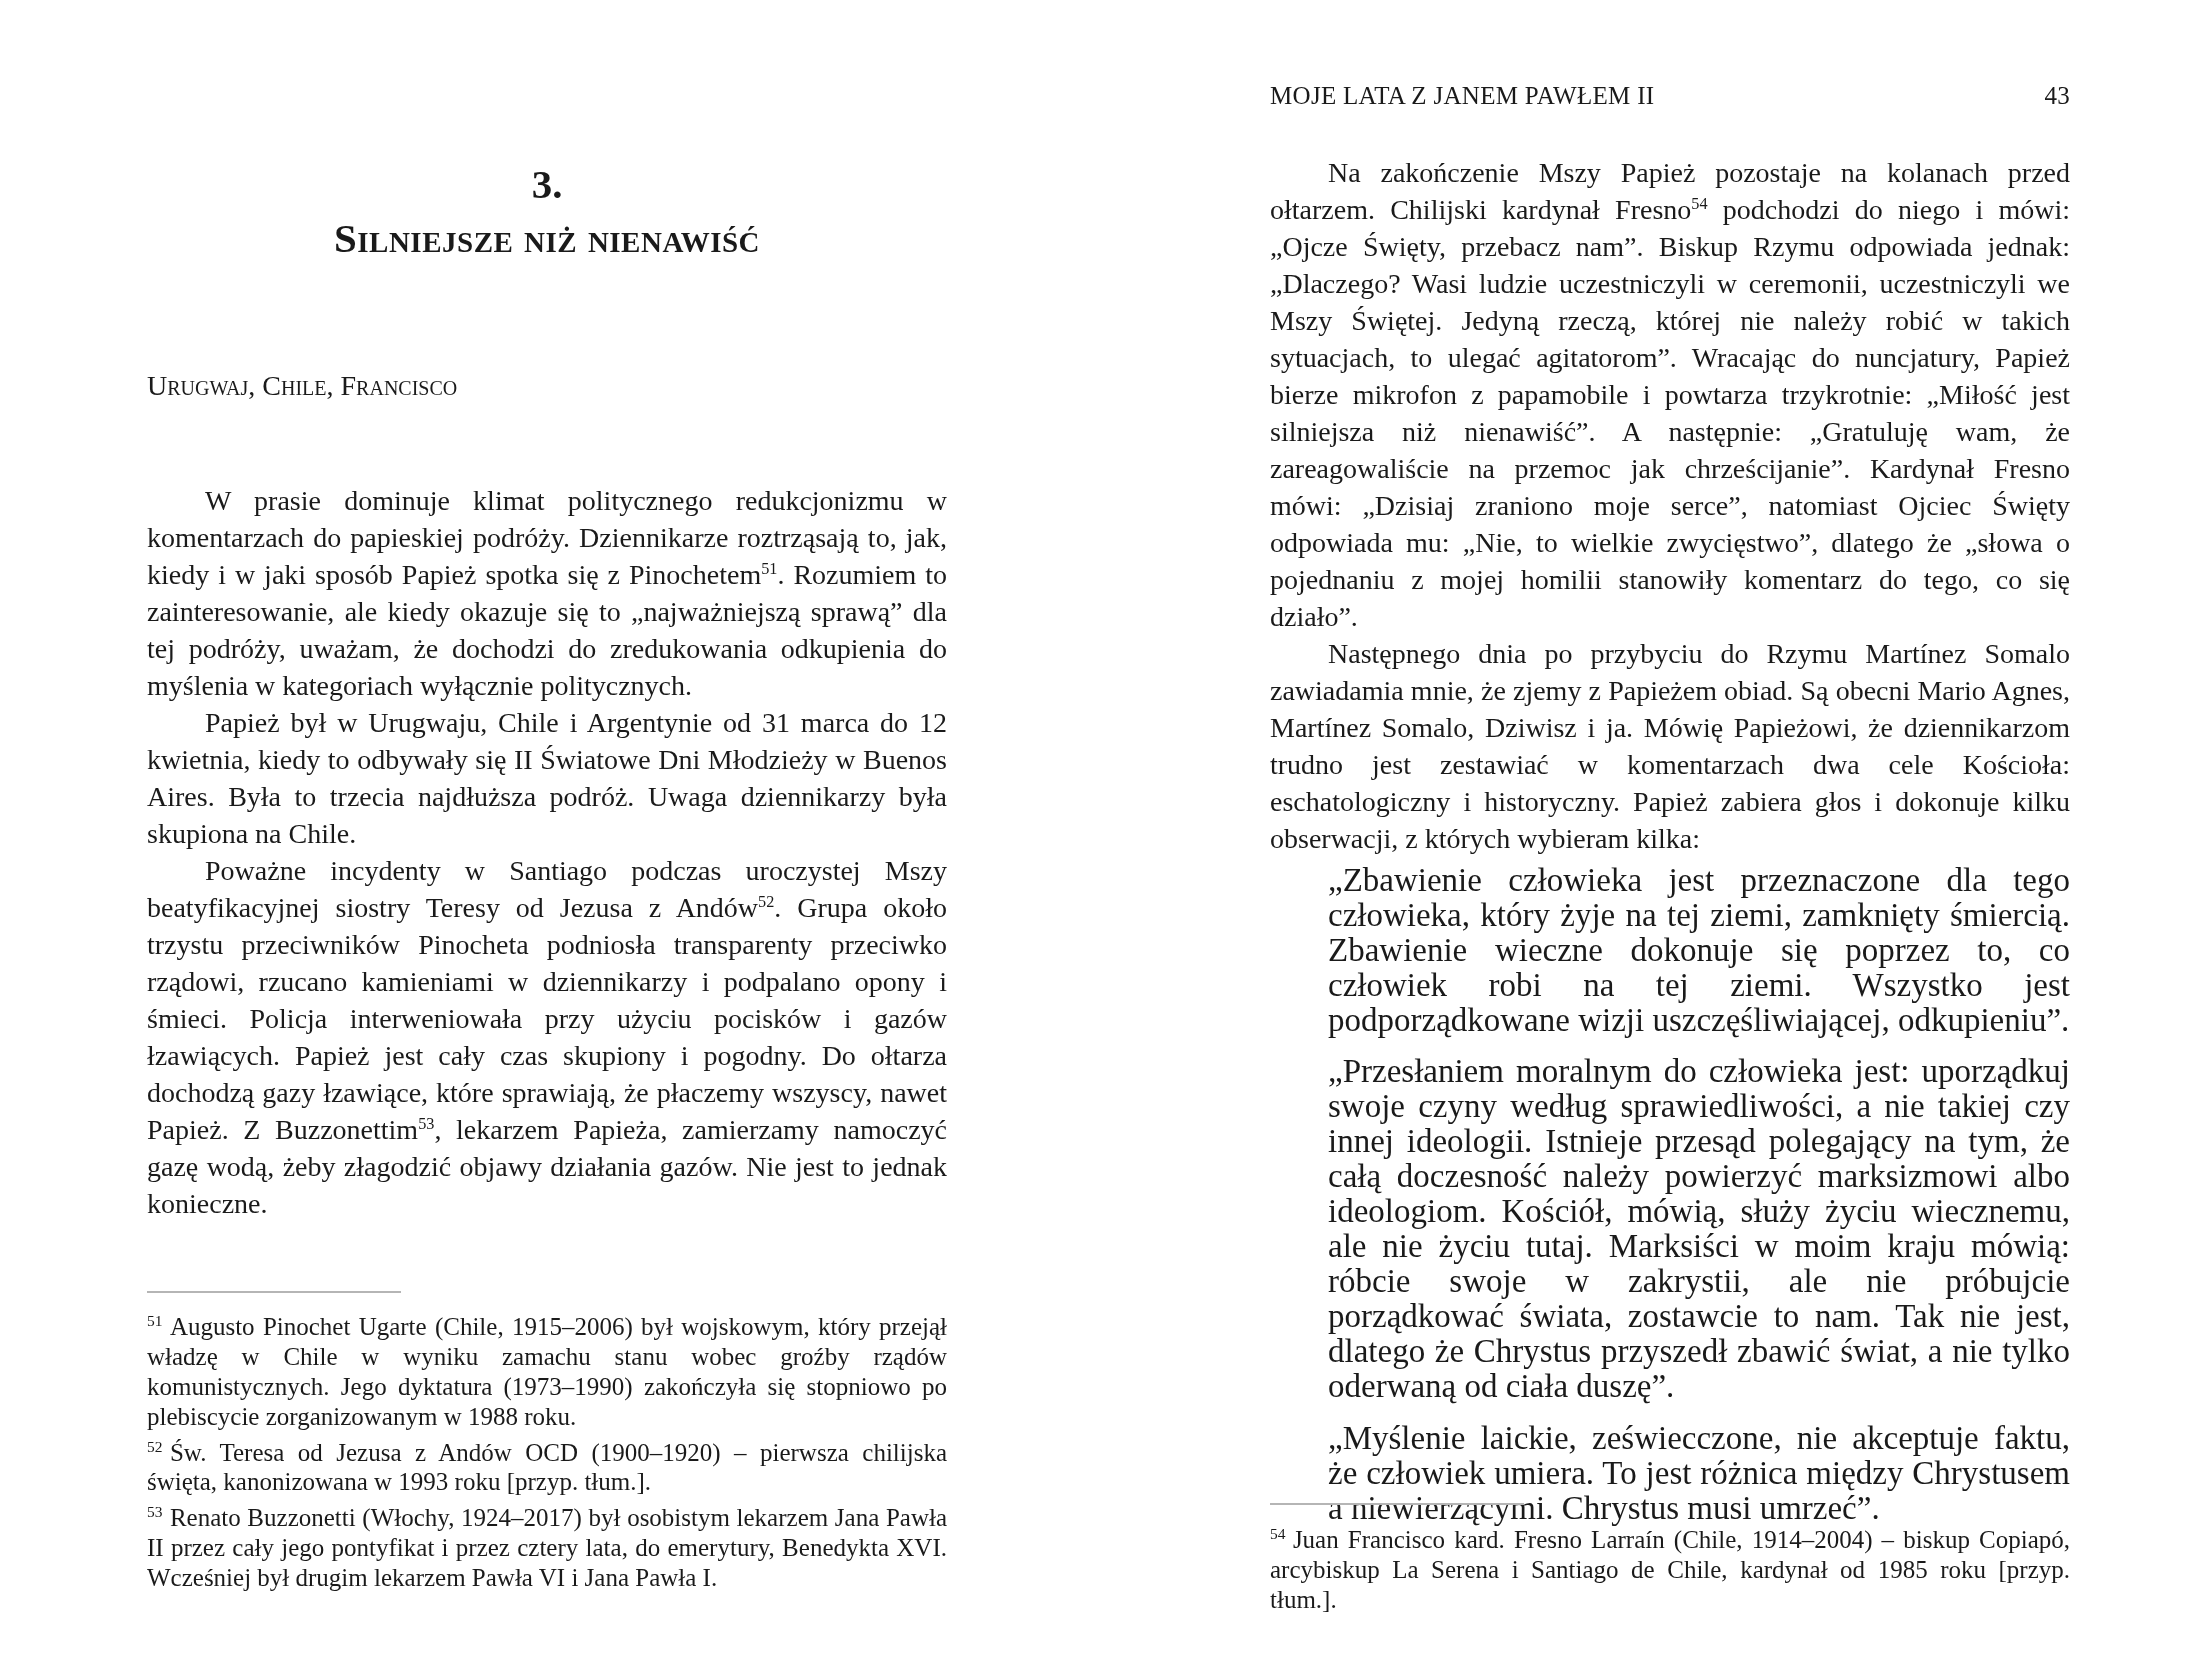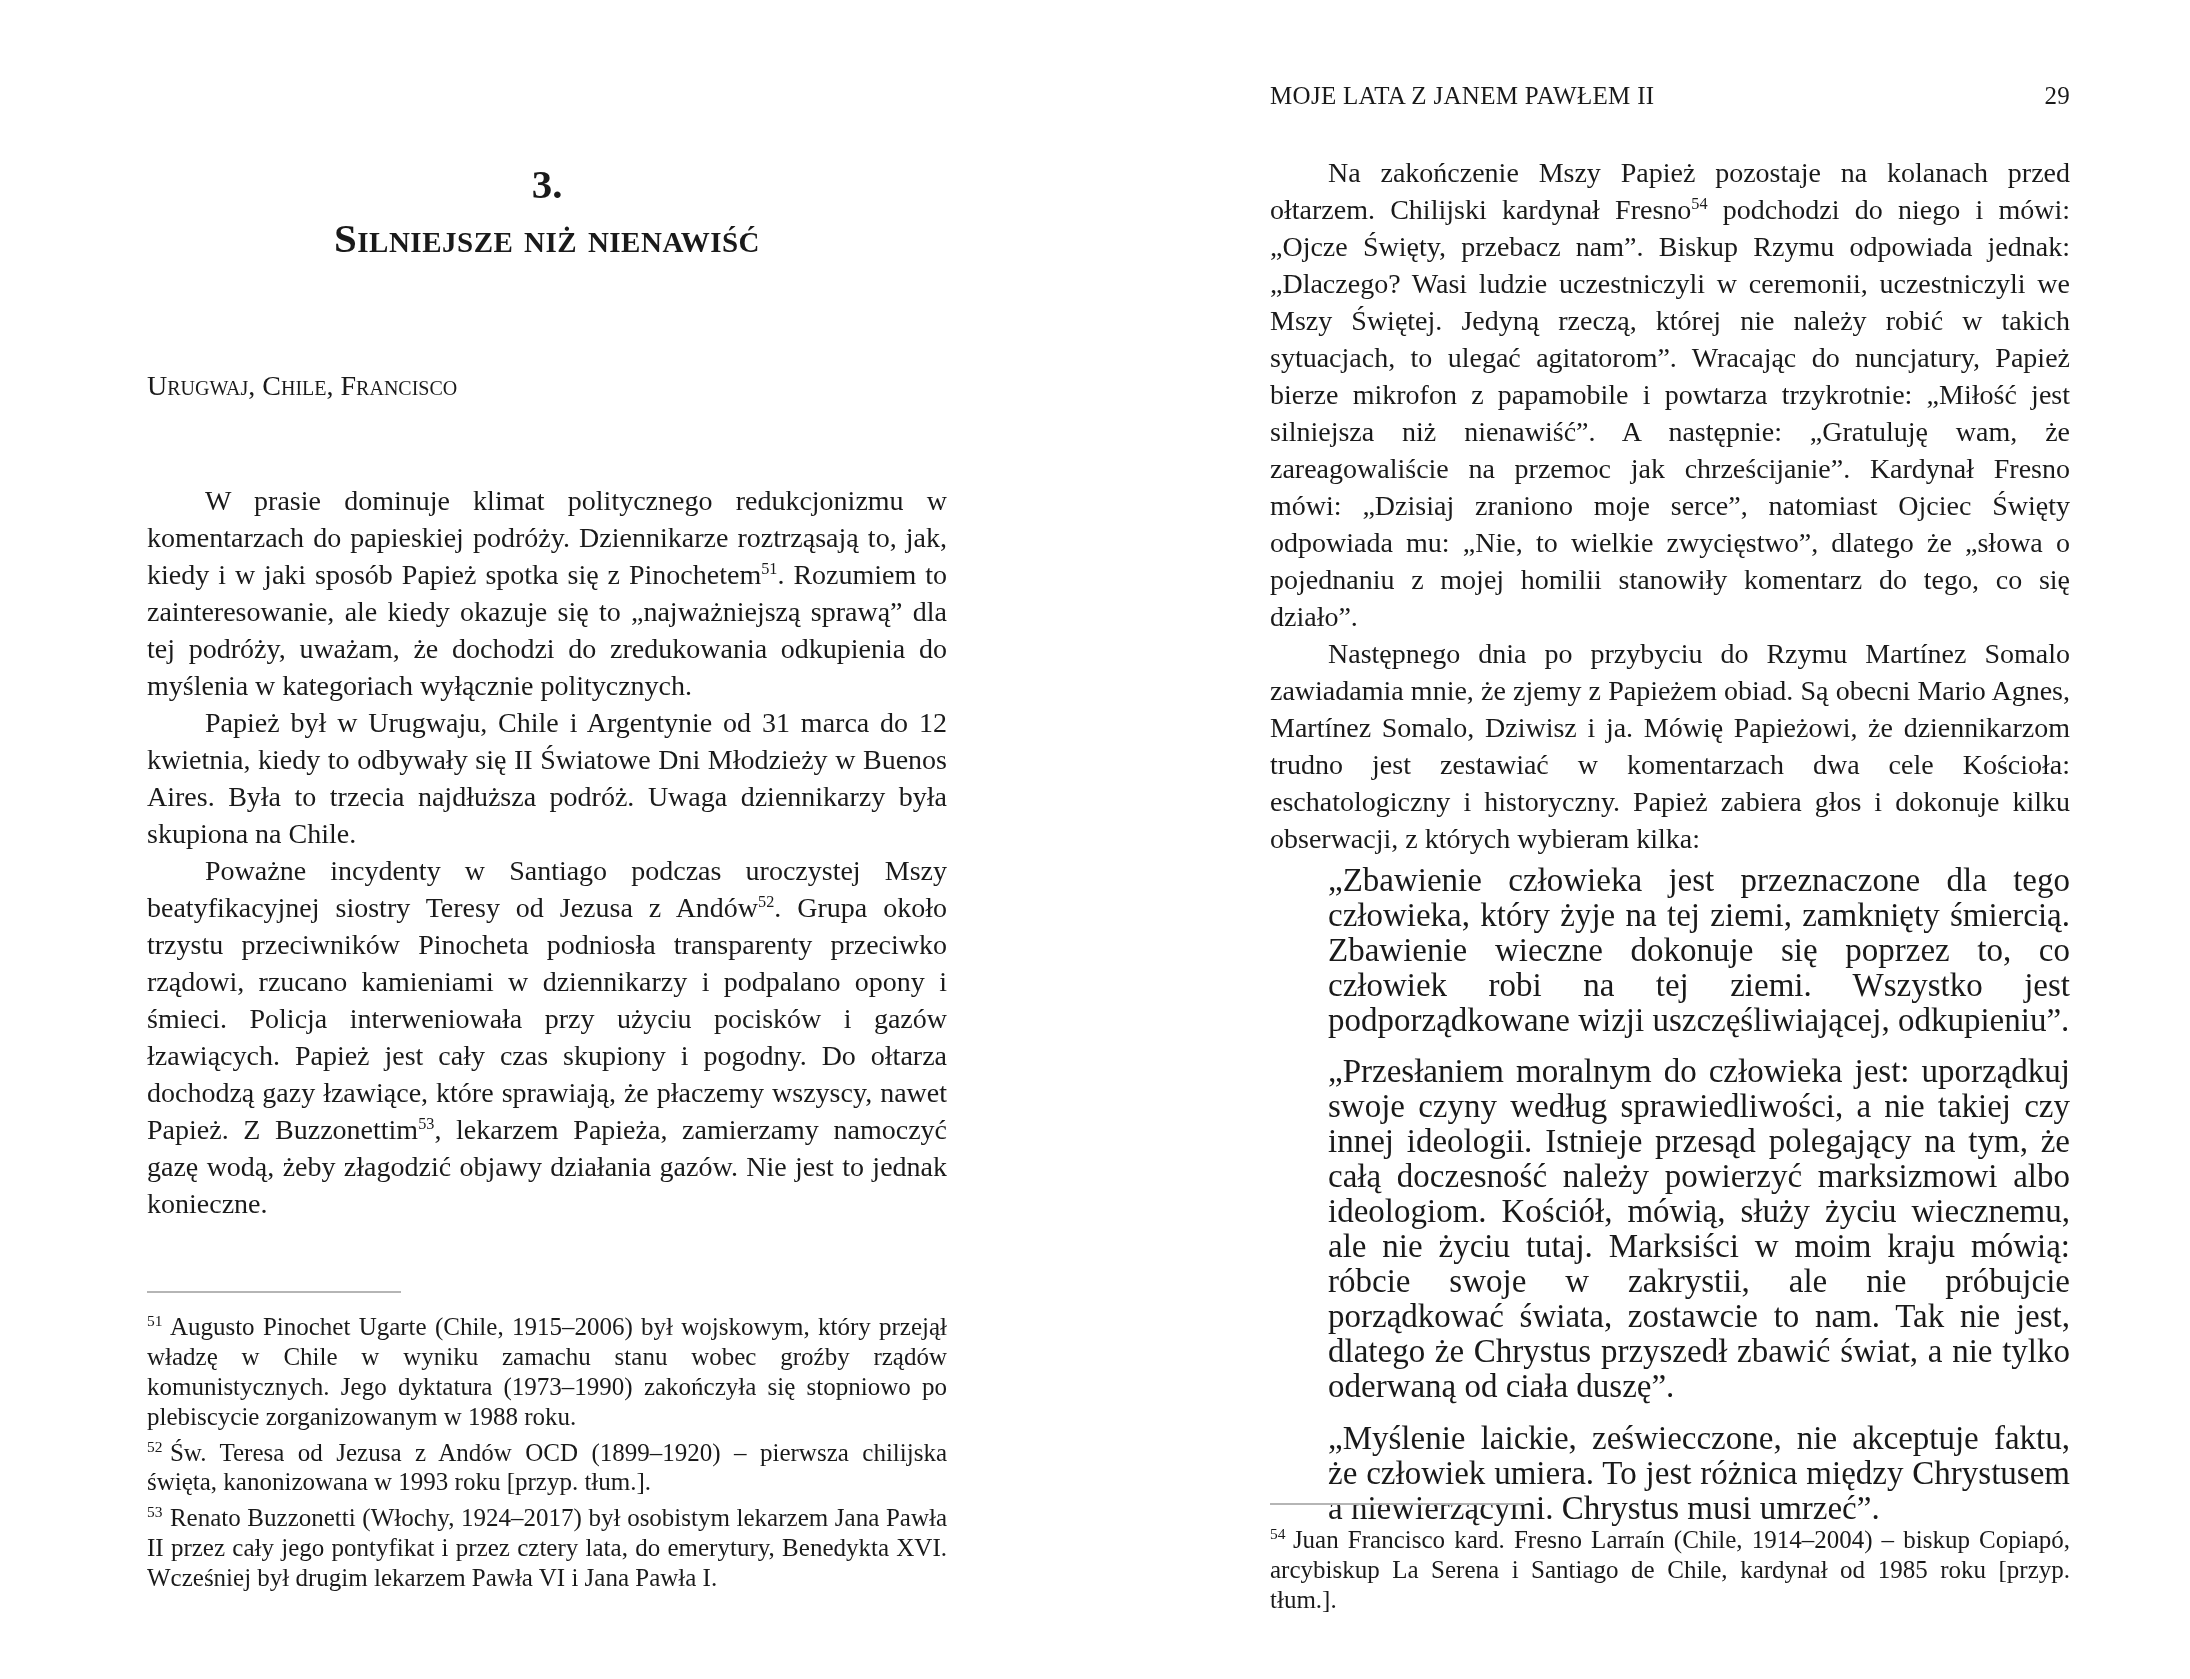--- a/index.html
+++ b/index.html
@@ -65,29 +65,29 @@
 
   <div id="left-body" class="col body-text">
       <p><span>W prasie dominuje klimat politycznego redukcjonizmu w komentarzach do papieskiej podróży. Dziennikarze roztrząsają to, jak, kiedy i w jaki sposób Papież spotka się z Pinochetem</span><sup>51</sup><span>. Rozumiem to zainteresowanie, ale kiedy okazuje się to „najważniejszą sprawą” dla tej podróży, uważam, że dochodzi do zredukowania odkupienia do myślenia w kategoriach wyłącznie politycznych.</span></p>
       <p><span>Papież był w Urugwaju, Chile i Argentynie od 31 marca do 12 kwietnia, kiedy to odbywały się II Światowe Dni Młodzieży w Buenos Aires. Była to trzecia najdłuższa podróż. Uwaga dziennikarzy była skupiona na Chile.</span></p>
       <p><span>Poważne incydenty w Santiago podczas uroczystej Mszy beatyfikacyjnej siostry Teresy od Jezusa z Andów</span><sup>52</sup><span>. Grupa około trzystu przeciwników Pinocheta podniosła transparenty przeciwko rządowi, rzucano kamieniami w dziennikarzy i podpalano opony i śmieci. Policja interweniowała przy użyciu pocisków i gazów łzawiących. Papież jest cały czas skupiony i pogodny. Do ołtarza dochodzą gazy łzawiące, które sprawiają, że płaczemy wszyscy, nawet Papież. Z Buzzonettim</span><sup>53</sup><span>, lekarzem Papieża, zamierzamy namoczyć gazę wodą, żeby złagodzić objawy działania gazów. Nie jest to jednak konieczne.</span></p>
     </div>
 
   <div id="left-fn-rule" class="fn-rule"></div>
   <div id="left-footnotes" class="col footnotes">
       <p><span class="fn-num">51</span><span>Augusto Pinochet Ugarte (Chile, 1915–2006) był wojskowym, który przejął władzę w Chile w wyniku zamachu stanu wobec groźby rządów komunistycznych. Jego dyktatura (1973–1990) zakończyła się stopniowo po plebiscycie zorganizowanym w 1988 roku.</span></p>
-      <p><span class="fn-num">52</span><span>Św. Teresa od Jezusa z Andów OCD (1899–1920) – pierwsza chilijska święta, kanonizowana w 1993 roku [przyp. tłum.].</span></p>
+      <p><span class="fn-num">52</span><span>Św. Teresa od Jezusa z Andów OCD (1900–1920) – pierwsza chilijska święta, kanonizowana w 1993 roku [przyp. tłum.].</span></p>
       <p><span class="fn-num">53</span><span>Renato Buzzonetti (Włochy, 1924–2017) był osobistym lekarzem Jana Pawła II przez cały jego pontyfikat i przez cztery lata, do emerytury, Benedykta XVI. Wcześniej był drugim lekarzem Pawła VI i Jana Pawła I.</span></p>
     </div>
 </div>
 
 <div id="right-page" class="page">
   <div class="running-header">
     <span class="running-title">Moje lata z Janem Pawłem II</span>
-    <span class="page-number">29</span>
+    <span class="page-number">43</span>
   </div>
 
   <div id="right-body" class="col body-text">
     <div>
         <p><span>Na zakończenie Mszy Papież pozostaje na kolanach przed ołtarzem. Chilijski kardynał Fresno</span><sup>54</sup><span> podchodzi do niego i mówi: „Ojcze Święty, przebacz nam”. Biskup Rzymu odpowiada jednak: „Dlaczego? Wasi ludzie uczestniczyli w ceremonii, uczestniczyli we Mszy Świętej. Jedyną rzeczą, której nie należy robić w takich sytuacjach, to ulegać agitatorom”. Wracając do nuncjatury, Papież bierze mikrofon z papamobile i powtarza trzykrotnie: „Miłość jest silniejsza niż nienawiść”. A następnie: „Gratuluję wam, że zareagowaliście na przemoc jak chrześcijanie”. Kardynał Fresno mówi: „Dzisiaj zraniono moje serce”, natomiast Ojciec Święty odpowiada mu: „Nie, to wielkie zwycięstwo”, dlatego że „słowa o pojednaniu z mojej homilii stanowiły komentarz do tego, co się działo”.</span></p>
         <p><span>Następnego dnia po przybyciu do Rzymu Martínez Somalo zawiadamia mnie, że zjemy z Papieżem obiad. Są obecni Mario Agnes, Martínez Somalo, Dziwisz i ja. Mówię Papieżowi, że dziennikarzom trudno jest zestawiać w komentarzach dwa cele Kościoła: eschatologiczny i historyczny. Papież zabiera głos i dokonuje kilku obserwacji, z których wybieram kilka:</span></p>
       </div>
     <div class="quote-block">
         <p>„Zbawienie człowieka jest przeznaczone dla tego człowieka, który żyje na tej ziemi, zamknięty śmiercią. Zbawienie wieczne dokonuje się poprzez to, co człowiek robi na tej ziemi. Wszystko jest podporządkowane wizji uszczęśliwiającej, odkupieniu”.</p>
         <p>„Przesłaniem moralnym do człowieka jest: uporządkuj swoje czyny według sprawiedliwości, a nie takiej czy innej ideologii. Istnieje przesąd polegający na tym, że całą doczesność należy powierzyć marksizmowi albo ideologiom. Kościół, mówią, służy życiu wiecznemu, ale nie życiu tutaj. Marksiści w moim kraju mówią: róbcie swoje w zakrystii, ale nie próbujcie porządkować świata, zostawcie to nam. Tak nie jest, dlatego że Chrystus przyszedł zbawić świat, a nie tylko oderwaną od ciała duszę”.</p>

